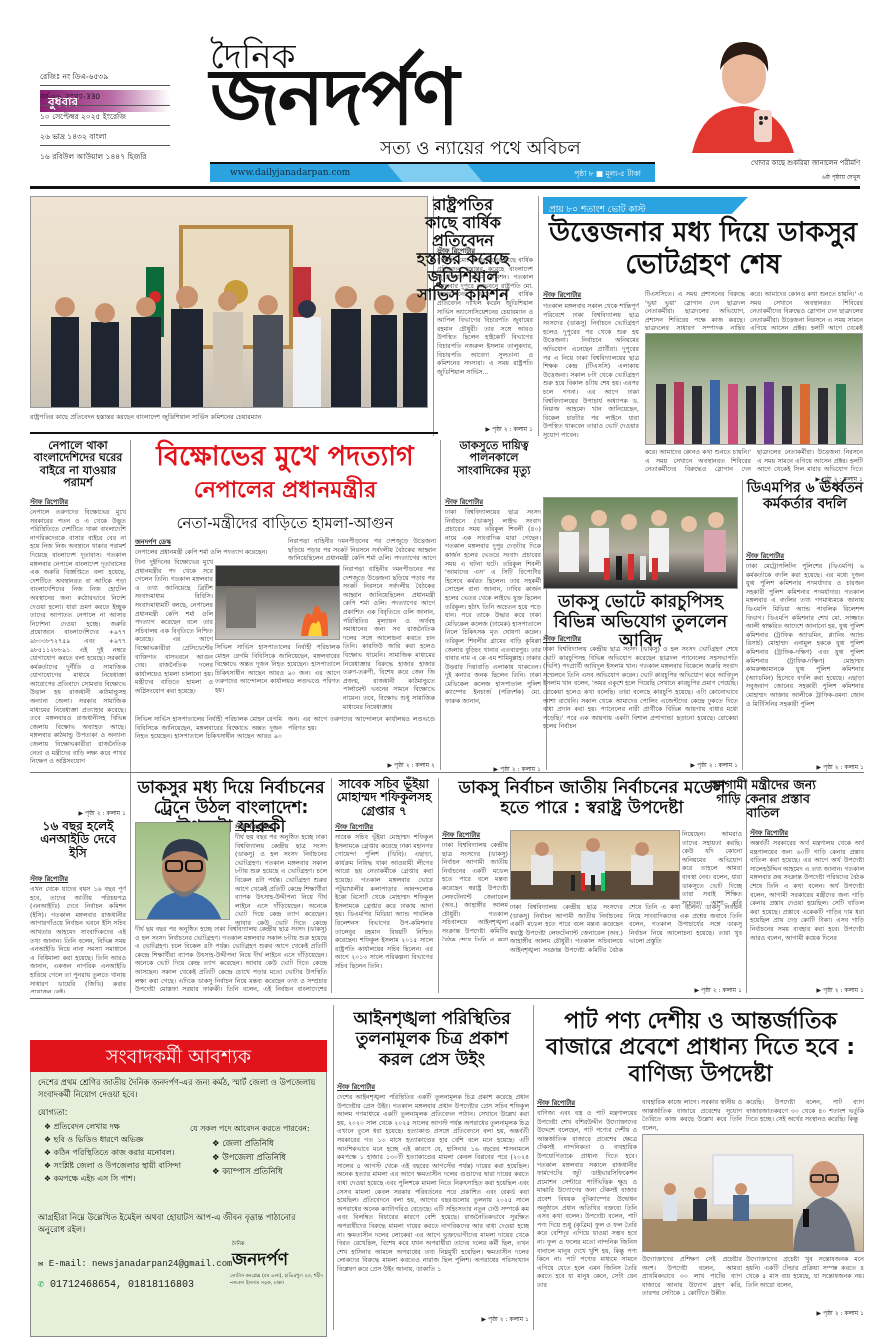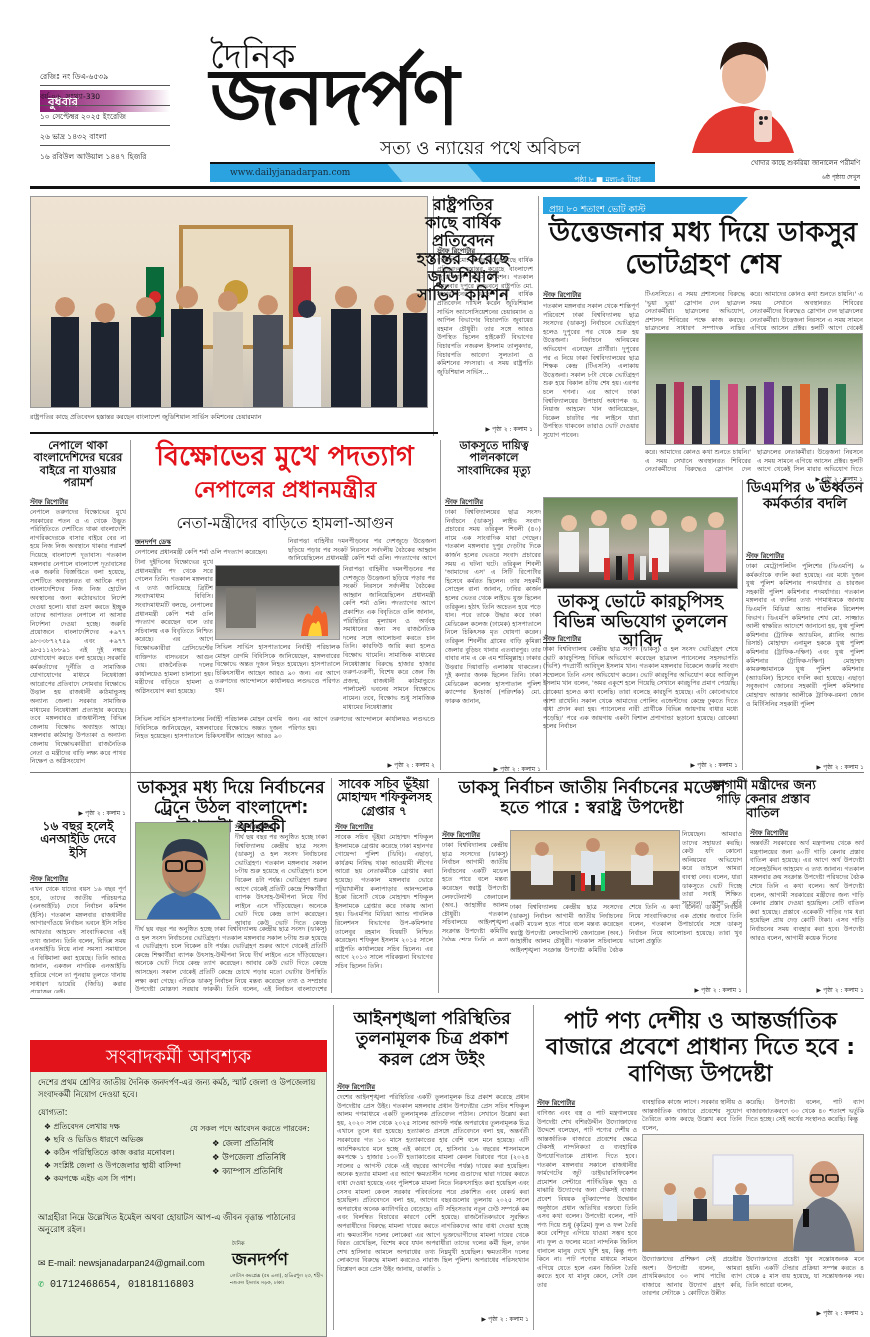--- a/index.html
+++ b/index.html
@@ -14,21 +14,21 @@
 
   
   #day-badge { left: 40px; top: 43px; width: 130px; height: 22px; background: linear-gradient(90deg, #8a1e73 0%, #b86ba5 55%, #fff 100%); color: #fff; font-size: 12px; font-weight: bold; padding: 3px 8px; margin-top: 47px; }
   .meta-row { left: 40px; width: 130px; height: 20px; border-bottom: 1.5px solid #555; font-size: 7.5px; padding-top: 5px; color: #111; }
   #logo-small { left: 210px; top: 30px; font-size: 34px; color: #111; }
   #logo-big { left: 210px; top: 58px; font-size: 78px; font-weight: bold; color: #111; letter-spacing: -2px; line-height: 1; }
   #slogan { left: 380px; top: 134px; font-size: 18px; color: #111; }
   #mast-bar { left: 210px; top: 162px; width: 445px; height: 20px; background: #2aa3e0; border-top: 2px solid #111; }
   #mast-bar .url { position: absolute; left: 20px; top: 3px; font-size: 9px; color: #1a2c3c; font-family: "DejaVu Serif", serif; }
   #mast-bar .mid { position: absolute; left: 185px; top: 0; width: 80px; height: 18px; background: #7fcdf0; transform: skewX(40deg); }
-  #mast-bar .price { position: absolute; right: 14px; top: 10px; font-size: 7.5px; color: #fff; }
+  #mast-bar .price { position: absolute; right: 14px; top: 4px; font-size: 7.5px; color: #fff; }
   #celeb { left: 672px; top: 28px; width: 140px; height: 125px; }
   #celeb-cap { left: 640px; top: 157px; width: 220px; font-size: 6.8px; color: #111; text-align: right; }
   #celeb-cap2 { left: 640px; top: 172px; width: 220px; font-size: 6px; color: #222; text-align: right; }
   #mast-rule { left: 30px; top: 186px; width: 830px; height: 3px; background: #111; }
 
   
   .vline { width: 1px; background: #999; }
   .hline { height: 1.5px; background: #111; }
 </style>
 </head>
@@ -283,21 +283,21 @@
   <div>❖ <span>সংশ্লিষ্ট জেলা ও উপজেলার স্থায়ী বাসিন্দা</span></div>
   <div>❖ <span>কমপক্ষে এইচ এস সি পাশ।</span></div>
 </div>
 <div class="abs" style="left:190px;top:1122px;width:135px;font-size:7.8px;color:#111">যে সকল পদে আবেদন করতে পারবেন:</div>
 <div class="abs" style="left:212px;top:1136px;width:110px;font-size:8.4px;line-height:14px;color:#111">
   <div>❖ <span>জেলা প্রতিনিধি</span></div>
   <div>❖ <span>উপজেলা প্রতিনিধি</span></div>
   <div>❖ <span>ক্যাম্পাস প্রতিনিধি</span></div>
 </div>
 <div class="abs" style="left:38px;top:1212px;width:282px;font-size:8.2px;line-height:11.5px;color:#111">আগ্রহীরা নিম্নে উল্লেখিত ইমেইল অথবা হোয়াটস আপ-এ জীবন বৃত্তান্ত পাঠানোর অনুরোধ রইল।</div>
-<div class="abs" style="left:38px;top:1258px;font-size:9px;color:#222;font-family:Liberation Sans, sans-serif"><span>✉ </span><span>E-mail: newsjanadarpan24@gmail.com</span></div>
+<div class="abs" style="left:38px;top:1258px;font-size:9px;color:#222;font-family:Liberation Mono, monospace"><span>✉ </span><span>E-mail: newsjanadarpan24@gmail.com</span></div>
 <div class="abs" style="left:38px;top:1278px;font-size:10px;color:#222;font-family:Liberation Mono, monospace"><span style="color:#1aa34a">✆ </span><span>01712468654, 01818116803</span></div>
 <div class="abs" style="left:232px;top:1240px;font-size:5px;color:#222">দৈনিক</div>
 <div class="abs" style="left:232px;top:1246px;font-size:17px;font-weight:bold;color:#111">জনদর্পণ</div>
 <div class="abs" style="left:230px;top:1272px;width:95px;font-size:4.8px;line-height:7px;color:#222">লোটাস কমপ্লেক্স (৫ম তলা), হাতিরপুল ২৩, শহীদ নজরুল ইসলাম সড়ক, ঢাকা।</div>
 
 <div class="abs hline" style="left:30px;top:998px;width:834px;height:1px;background:#777"></div>
 
 <div class="abs vline" style="left:333px;top:1005px;height:325px"></div>
 <div class="abs head" style="left:337px;top:1008px;width:190px;font-size:17px;line-height:1.2">আইনশৃঙ্খলা পরিস্থিতির তুলনামূলক চিত্র প্রকাশ করল প্রেস উইং</div>
 <div class="abs by" style="left:337px;top:1082px">স্টাফ রিপোর্টার</div>

